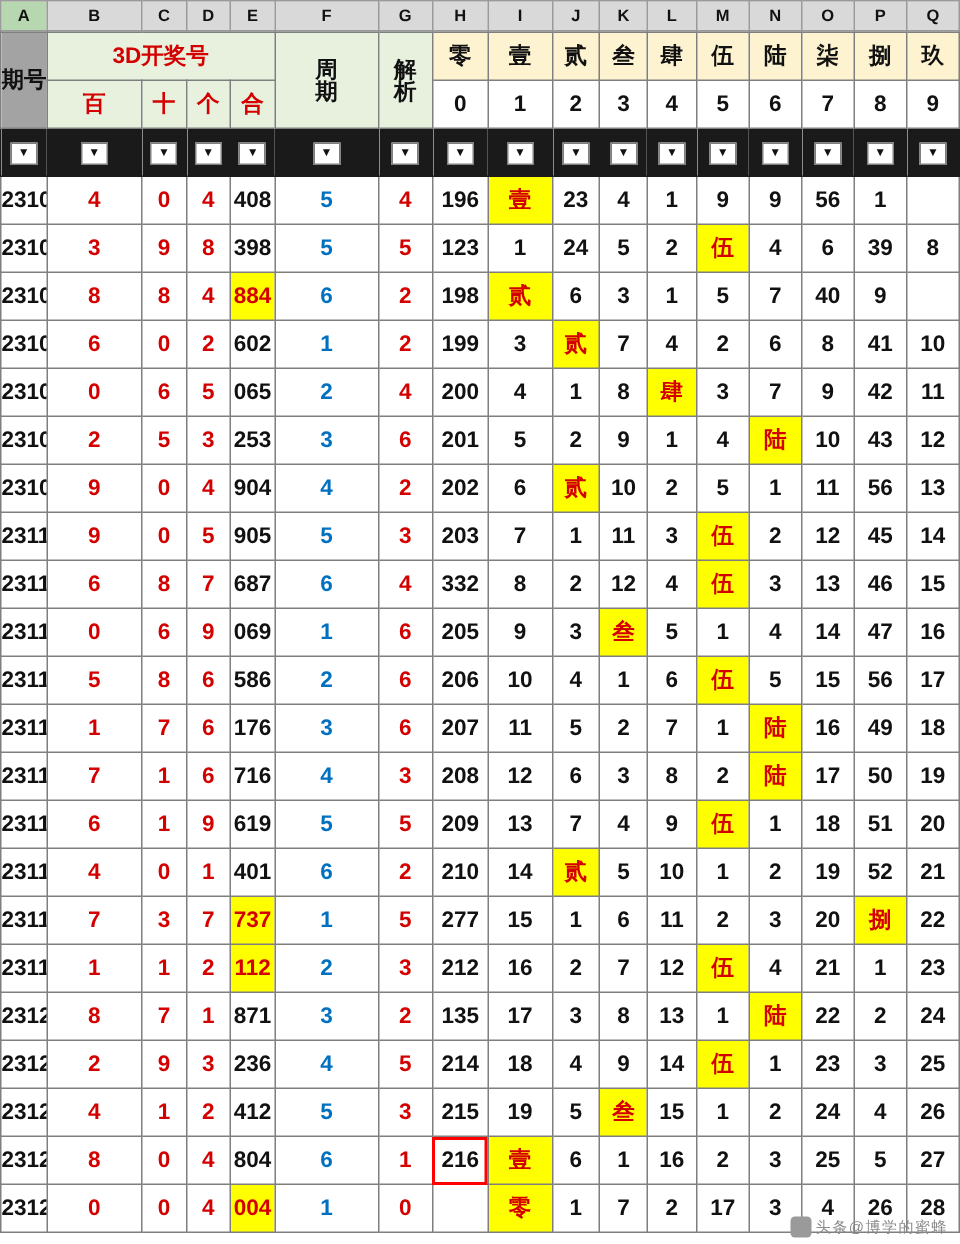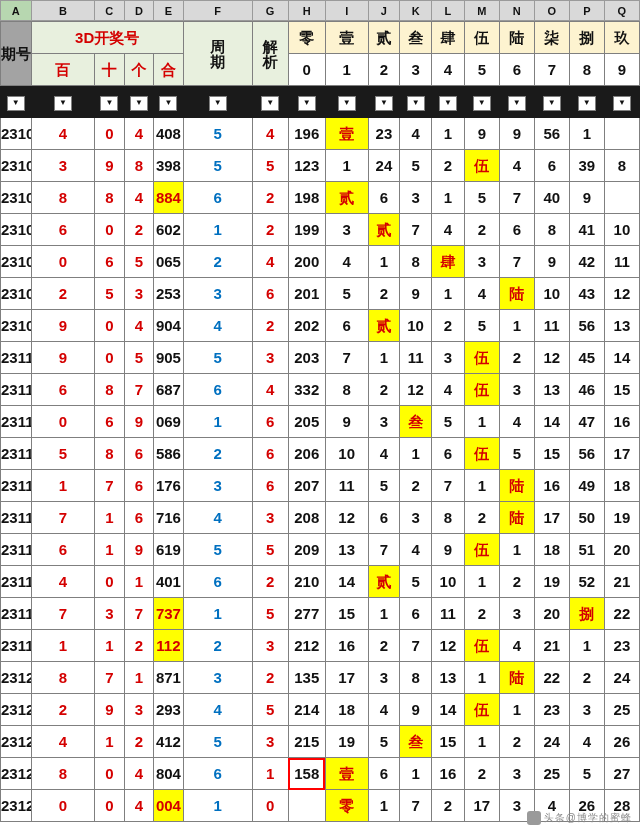--- a/index.html
+++ b/index.html
@@ -540,21 +540,21 @@
         <td class="rcell-hl">陆</td>
         <td class="rcell">22</td>
         <td class="rcell">2</td>
         <td class="rcell">24</td>
       </tr>
       <tr>
         <td class="period">23121</td>
         <td class="digit">2</td>
         <td class="digit">9</td>
         <td class="digit">3</td>
-        <td class="sum">293</td>
+        <td class="sum">236</td>
         <td class="zhou">4</td>
         <td class="jiexi">5</td>
         <td class="rnum">214</td>
         <td class="rcell">18</td>
         <td class="rcell">4</td>
         <td class="rcell">9</td>
         <td class="rcell">14</td>
         <td class="rcell-hl">伍</td>
         <td class="rcell">1</td>
         <td class="rcell">23</td>
@@ -581,21 +581,21 @@
         <td class="rcell">26</td>
       </tr>
       <tr>
         <td class="period">23123</td>
         <td class="digit">8</td>
         <td class="digit">0</td>
         <td class="digit">4</td>
         <td class="sum">804</td>
         <td class="zhou">6</td>
         <td class="jiexi">1</td>
-        <td class="rnum redbox">158</td>
+        <td class="rnum redbox">216</td>
         <td class="rcell-hl">壹</td>
         <td class="rcell">6</td>
         <td class="rcell">1</td>
         <td class="rcell">16</td>
         <td class="rcell">2</td>
         <td class="rcell">3</td>
         <td class="rcell">25</td>
         <td class="rcell">5</td>
         <td class="rcell">27</td>
       </tr>

